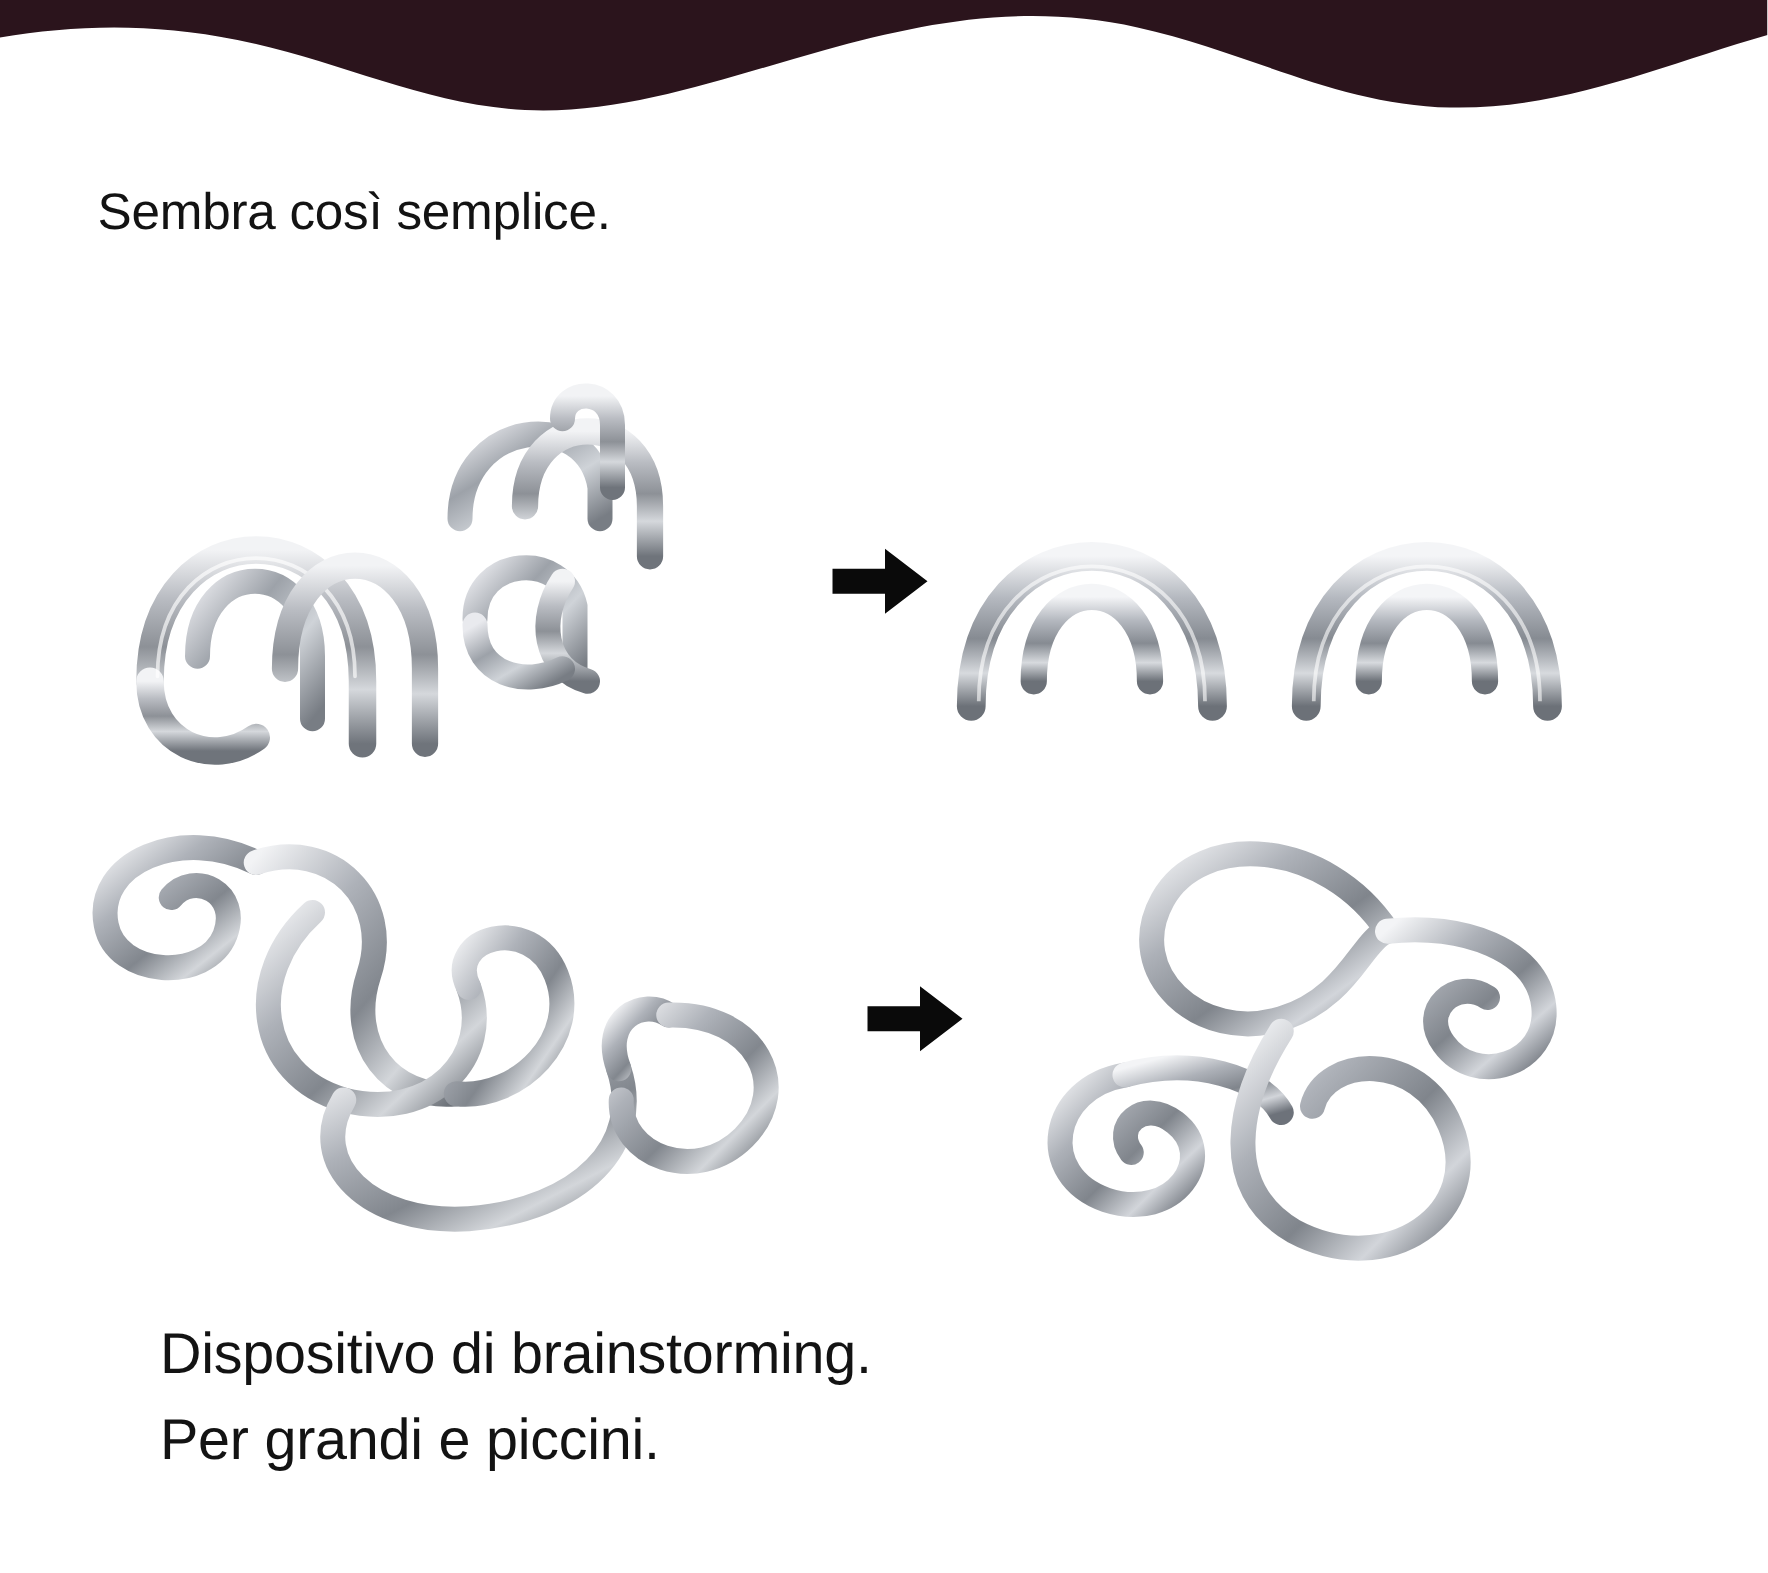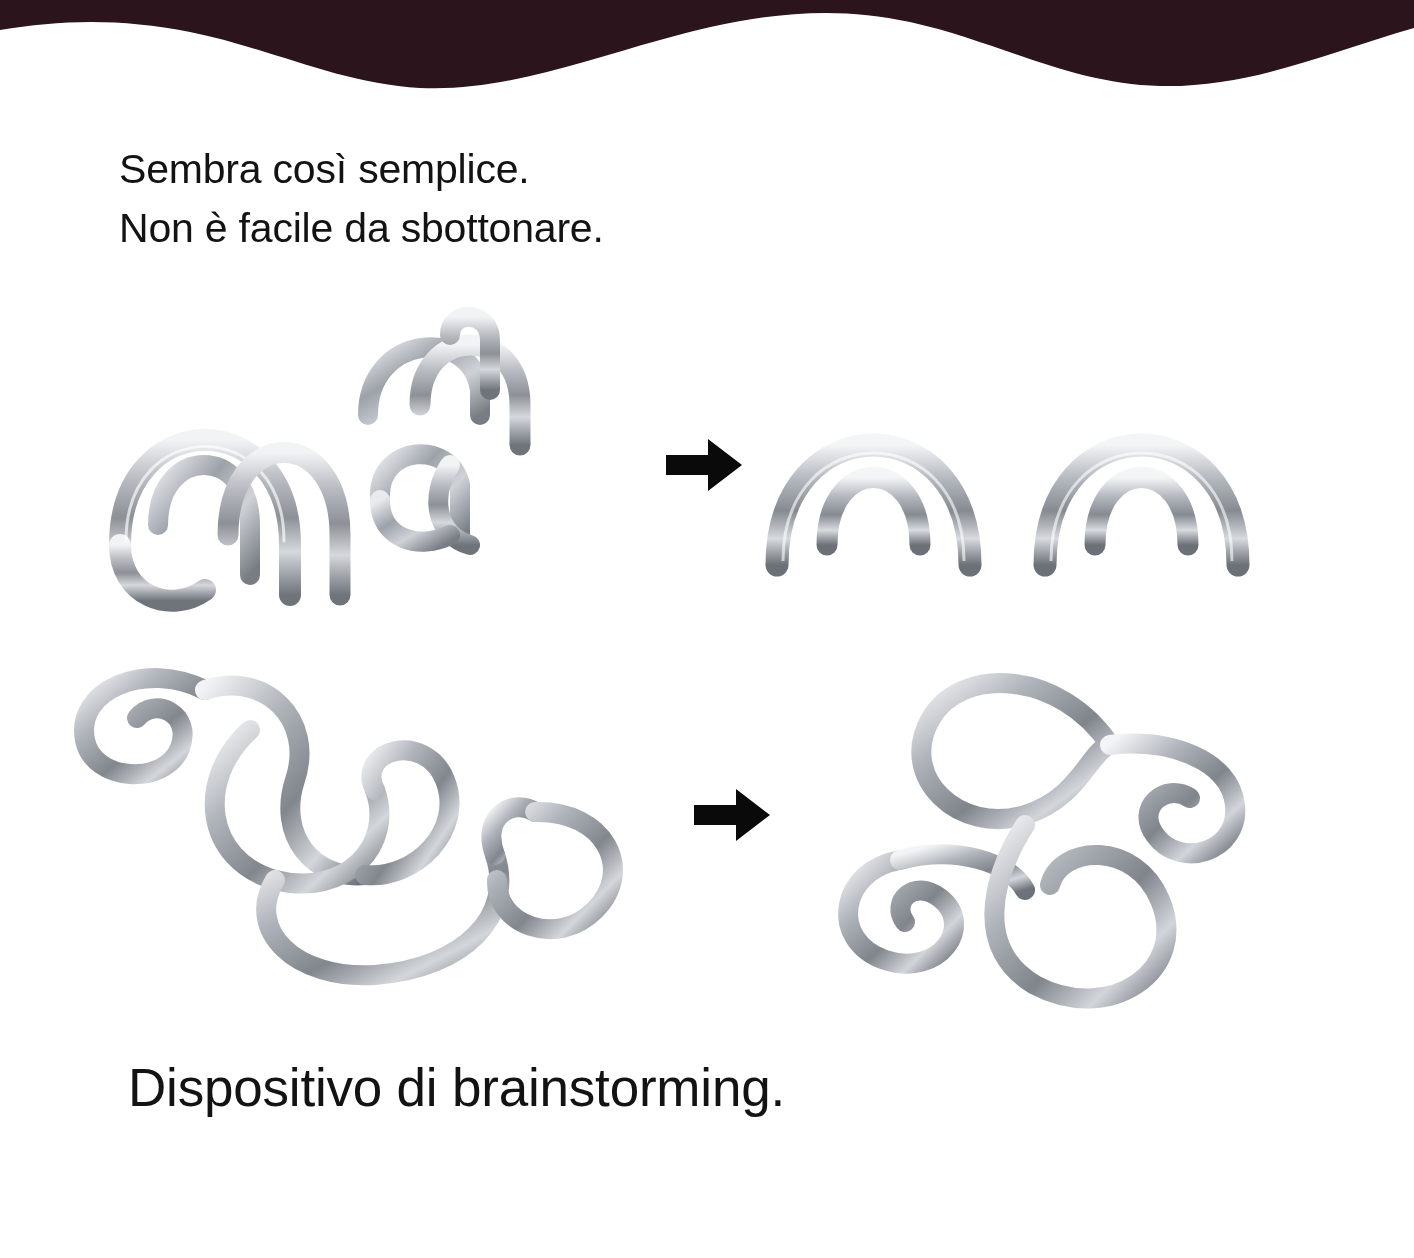--- a/index.html
+++ b/index.html
@@ -33,21 +33,20 @@
     left: 78px;
     top: 140px;
     width: 1200px;
   }
   .headline .line {
     font-size: 41px;
     line-height: 1.45;
     letter-spacing: -0.2px;
     color: #131313;
     white-space: nowrap;
-    margin-left: 41px;
   }
 
   
   .figure-area {
     position: absolute;
     left: 0;
     top: 295px;
     width: 1414px;
     height: 730px;
   }
@@ -81,21 +80,21 @@
   .arrow-2 { left: 692px; top: 155px; }
 
   
   .bottom-text {
     position: absolute;
     left: 128px;
     top: 1048px;
     width: 1200px;
   }
   .bottom-text .line {
-    font-size: 53px;
+    font-size: 46px;
     line-height: 1.5;
     letter-spacing: -0.2px;
     color: #131313;
     white-space: nowrap;
   }
 </style>
 </head>
 <body>
 
 <div class="top-banner">
@@ -105,21 +104,20 @@
              C1070,84 1000,42 910,22
              C820,2 740,18 660,40
              C580,62 500,92 420,88
              C340,84 270,48 190,32
              C120,18 60,20 0,30 Z" fill="#2b141c"></path>
   </svg>
 </div>
 
 <div class="headline">
   <div class="line">Sembra così semplice.</div>
-  <div class="line">Non è facile da sbottonare.</div>
 </div>
 
 <div class="figure-area">
 
   <div class="row row-1">
 
     <div class="panel panel-left-1">
       <svg width="590" height="330" viewBox="0 0 590 330" xmlns="http://www.w3.org/2000/svg">
         <defs>
           <linearGradient id="steel1" x1="0" y1="0" x2="0" y2="1">
@@ -241,13 +239,14 @@
         <path d="M90 230 C30 240, 18 310, 75 330 C130 348, 165 295, 130 268 C104 248, 80 272, 95 292" fill="none" stroke="url(#steel5)" stroke-width="20" stroke-linecap="round"></path>
         <path d="M90 230 C145 215, 200 232, 215 260" fill="none" stroke="url(#steel5)" stroke-width="20" stroke-linecap="round"></path>
         <path d="M215 195 C180 250, 165 320, 225 355 C300 395, 380 340, 350 270 C325 210, 250 215, 240 255" fill="none" stroke="url(#steel5)" stroke-width="20" stroke-linecap="round"></path>
       </svg>
     </div>
   </div>
 </div>
 
 <div class="bottom-text">
   <div class="line">Dispositivo di brainstorming.</div>
+  <div class="line">Per grandi e piccini.</div>
 </div>
 
 </body></html>

